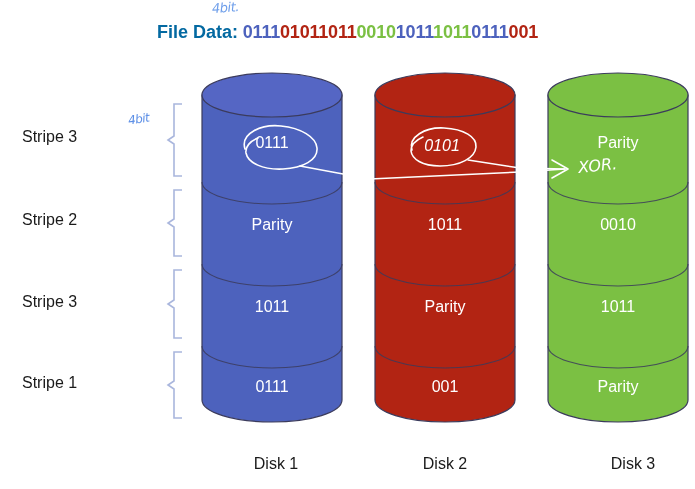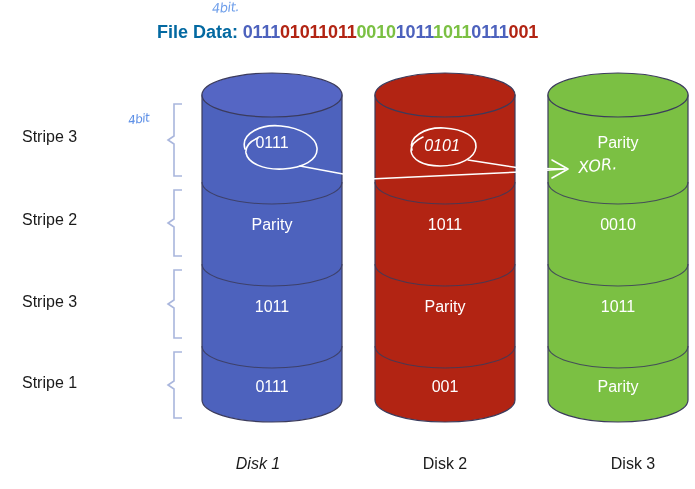--- a/index.html
+++ b/index.html
@@ -203,17 +203,17 @@
   <div class="cell-text" style="left:372px; top:137px; width:140px;font-style:italic;">0101</div>
   <div class="cell-text" style="left:375px; top:216px; width:140px;">1011</div>
   <div class="cell-text" style="left:375px; top:298px; width:140px;">Parity</div>
   <div class="cell-text" style="left:375px; top:378px; width:140px;">001</div>
 
   <div class="cell-text" style="left:548px; top:134px; width:140px;">Parity</div>
   <div class="cell-text" style="left:548px; top:216px; width:140px;">0010</div>
   <div class="cell-text" style="left:548px; top:298px; width:140px;">1011</div>
   <div class="cell-text" style="left:548px; top:378px; width:140px;">Parity</div>
 
-  <div class="disk-label" style="left:188px; width:140px;font-style:italic;">Disk 1</div>
+  <div class="disk-label" style="left:206px; width:140px;">Disk 1</div>
   <div class="disk-label" style="left:375px; width:140px;">Disk 2</div>
   <div class="disk-label" style="left:563px; width:140px;">Disk 3</div>
 
 </div>
 
 </body></html>

